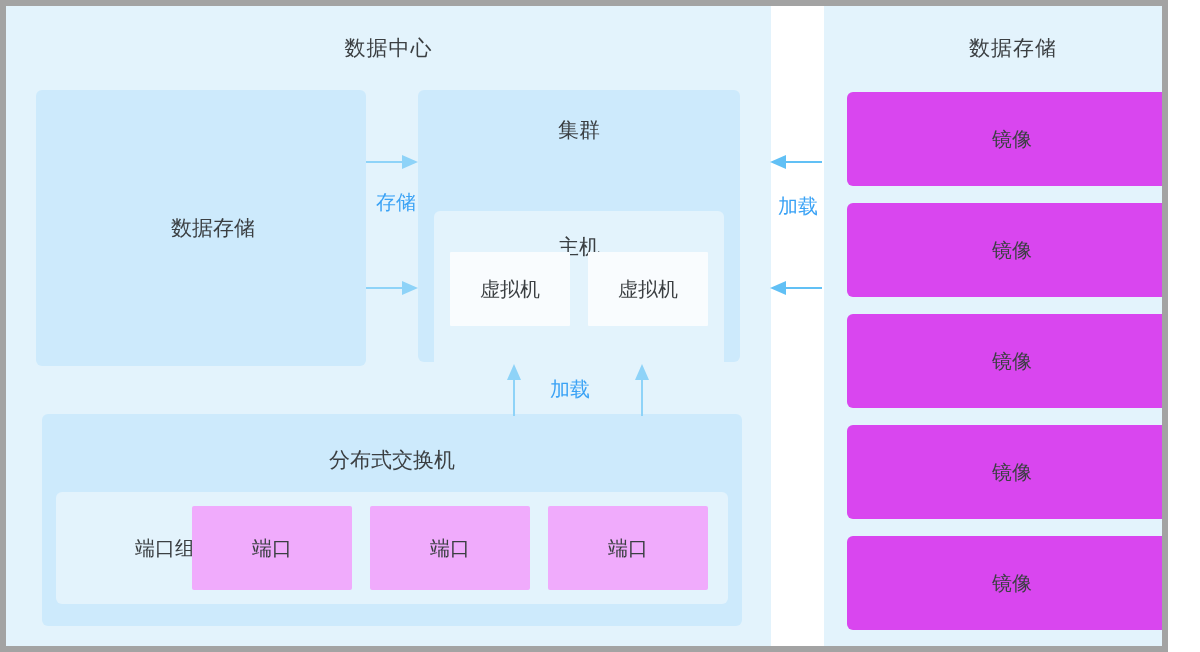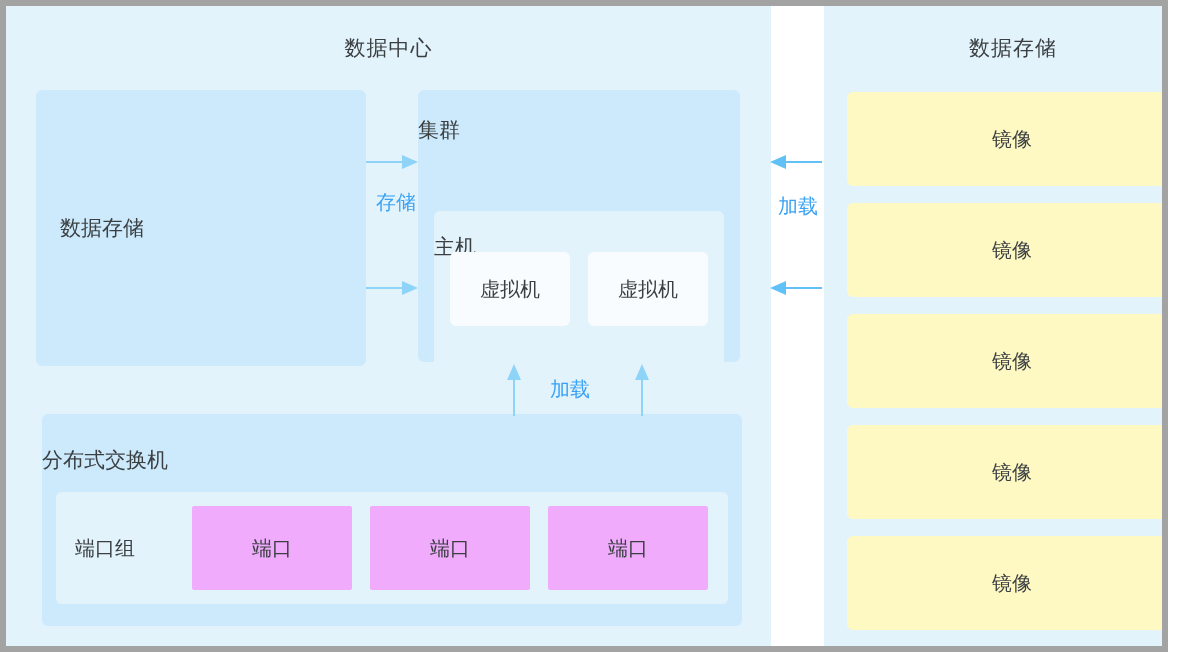--- a/index.html
+++ b/index.html
@@ -60,21 +60,21 @@
     box-sizing: border-box;
     border-radius: 6px;
   }
   .box-fill-mid   { background: #cdeafc; }
   .box-fill-light { background: #e3f3fc; }
 
   .box-label {
     position: absolute;
     left: 0;
     right: 0;
-    text-align: left;
+    text-align: center;
     color: #3b3f42;
   }
 
   
   #datastore-box {
     left: 30px; top: 84px; width: 330px; height: 276px;
   }
   #datastore-label {
     top: 50%;
     transform: translateY(-50%);
@@ -94,21 +94,21 @@
   }
   #host-label { top: 22px; font-size: 21px; }
 
   
   .vm-box {
     position: absolute;
     top: 246px;
     width: 120px;
     height: 74px;
     background: #f9fcfe;
-    border-radius: 6px;
+    border-radius: 1px;
     box-sizing: border-box;
   }
   #vm-0 { left: 444px; }
   #vm-1 { left: 582px; }
   .vm-label {
     position: absolute;
     left: 0; right: 0; top: 50%;
     transform: translateY(-50%);
     text-align: center;
     font-size: 20px;
@@ -127,21 +127,21 @@
     background: #e3f3fc;
   }
   #portgroup-label {
     position: absolute;
     left: 19px;
     top: 50%;
     transform: translateY(-50%);
     font-size: 20px;
     color: #3b3f42;
     width: 120px;
-    text-align: left;
+    text-align: right;
   }
   .port-box {
     position: absolute;
     top: 500px;
     width: 160px;
     height: 84px;
     background: #f0abfc;
     border-radius: 2px;
     box-sizing: border-box;
   }
@@ -156,21 +156,21 @@
     font-size: 20px;
     color: #3b3f42;
   }
 
   
   .image-box {
     position: absolute;
     left: 841px;
     width: 330px;
     height: 94px;
-    background: #fef9c3;
+    background: #d946ef;
     border-radius: 6px;
     box-sizing: border-box;
   }
   .image-label {
     position: absolute;
     left: 0; right: 0; top: 50%;
     transform: translateY(-50%);
     text-align: center;
     font-size: 20px;
     color: #3b3f42;

